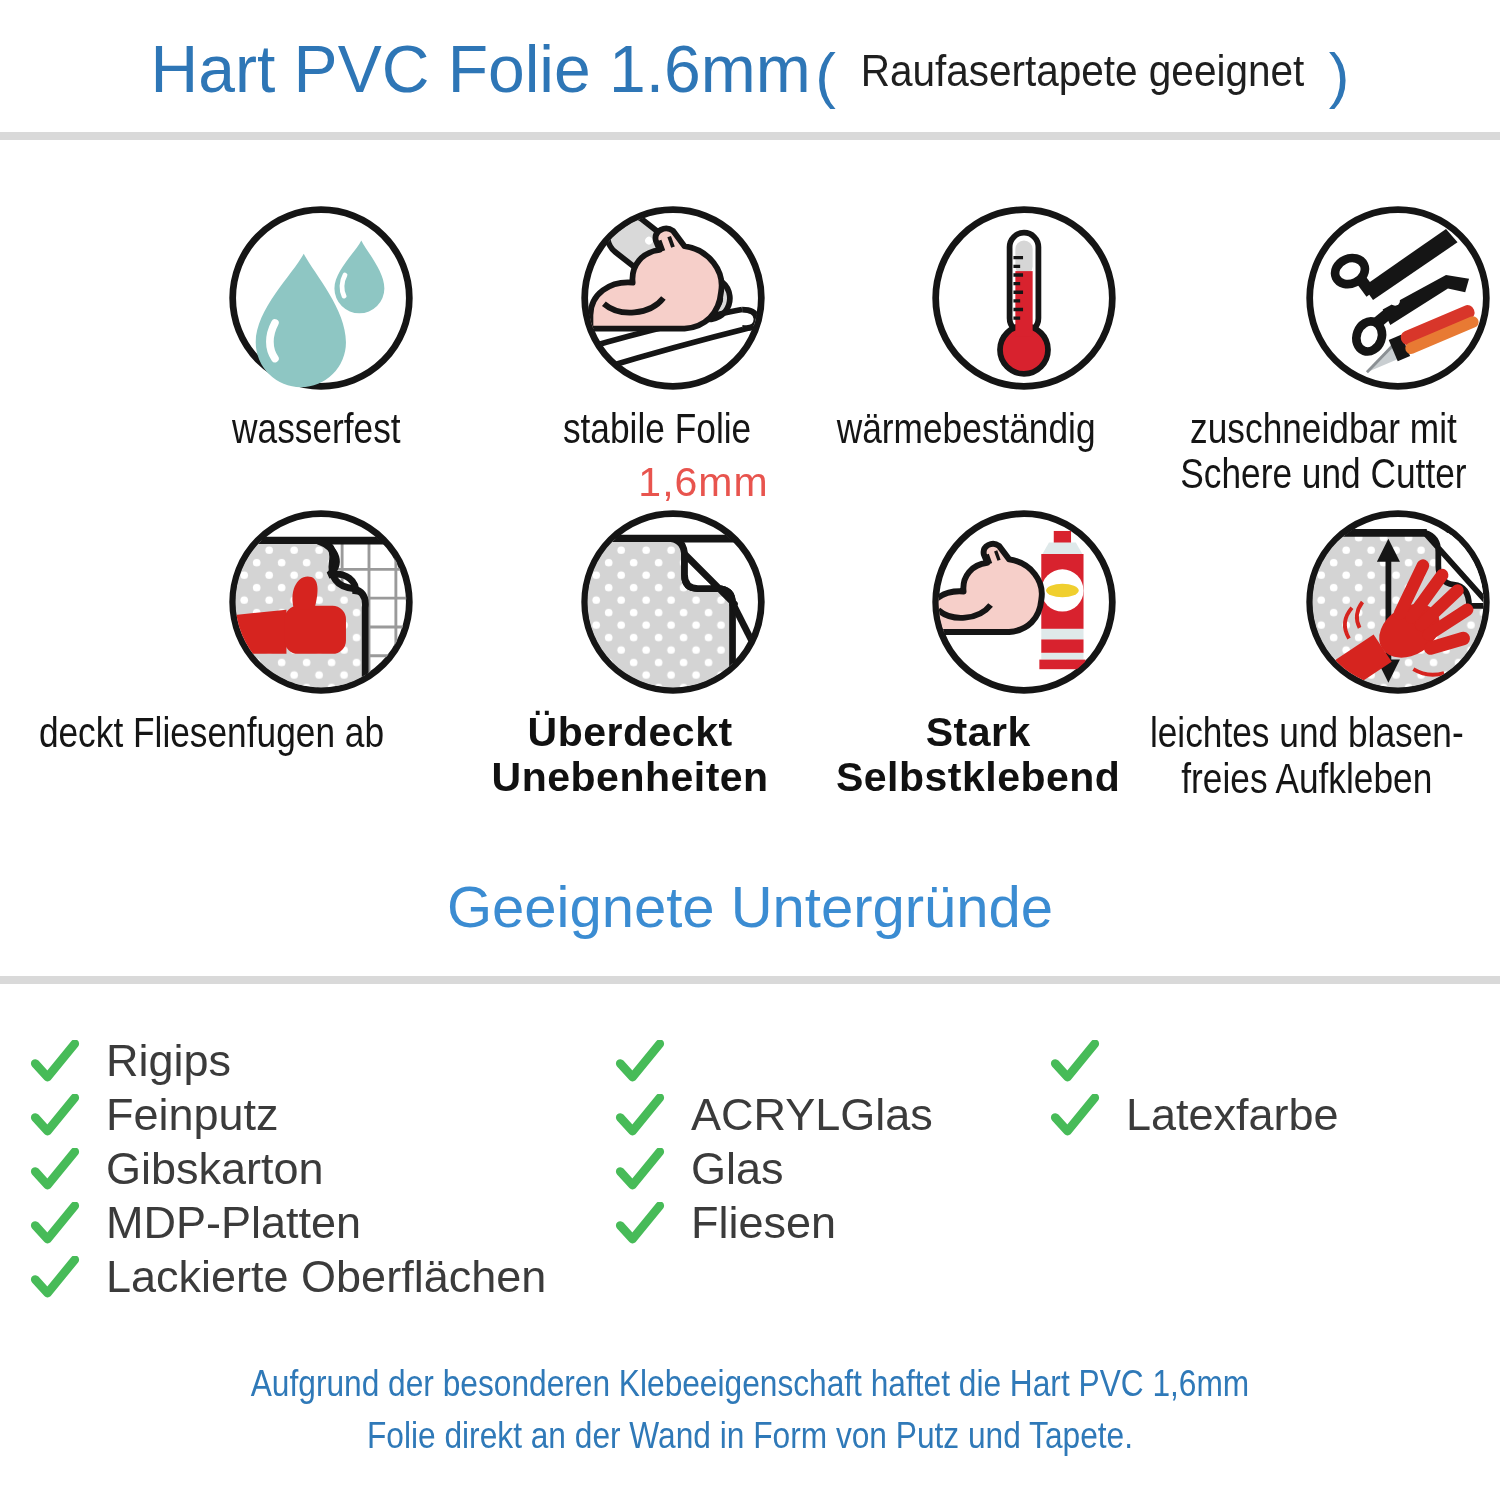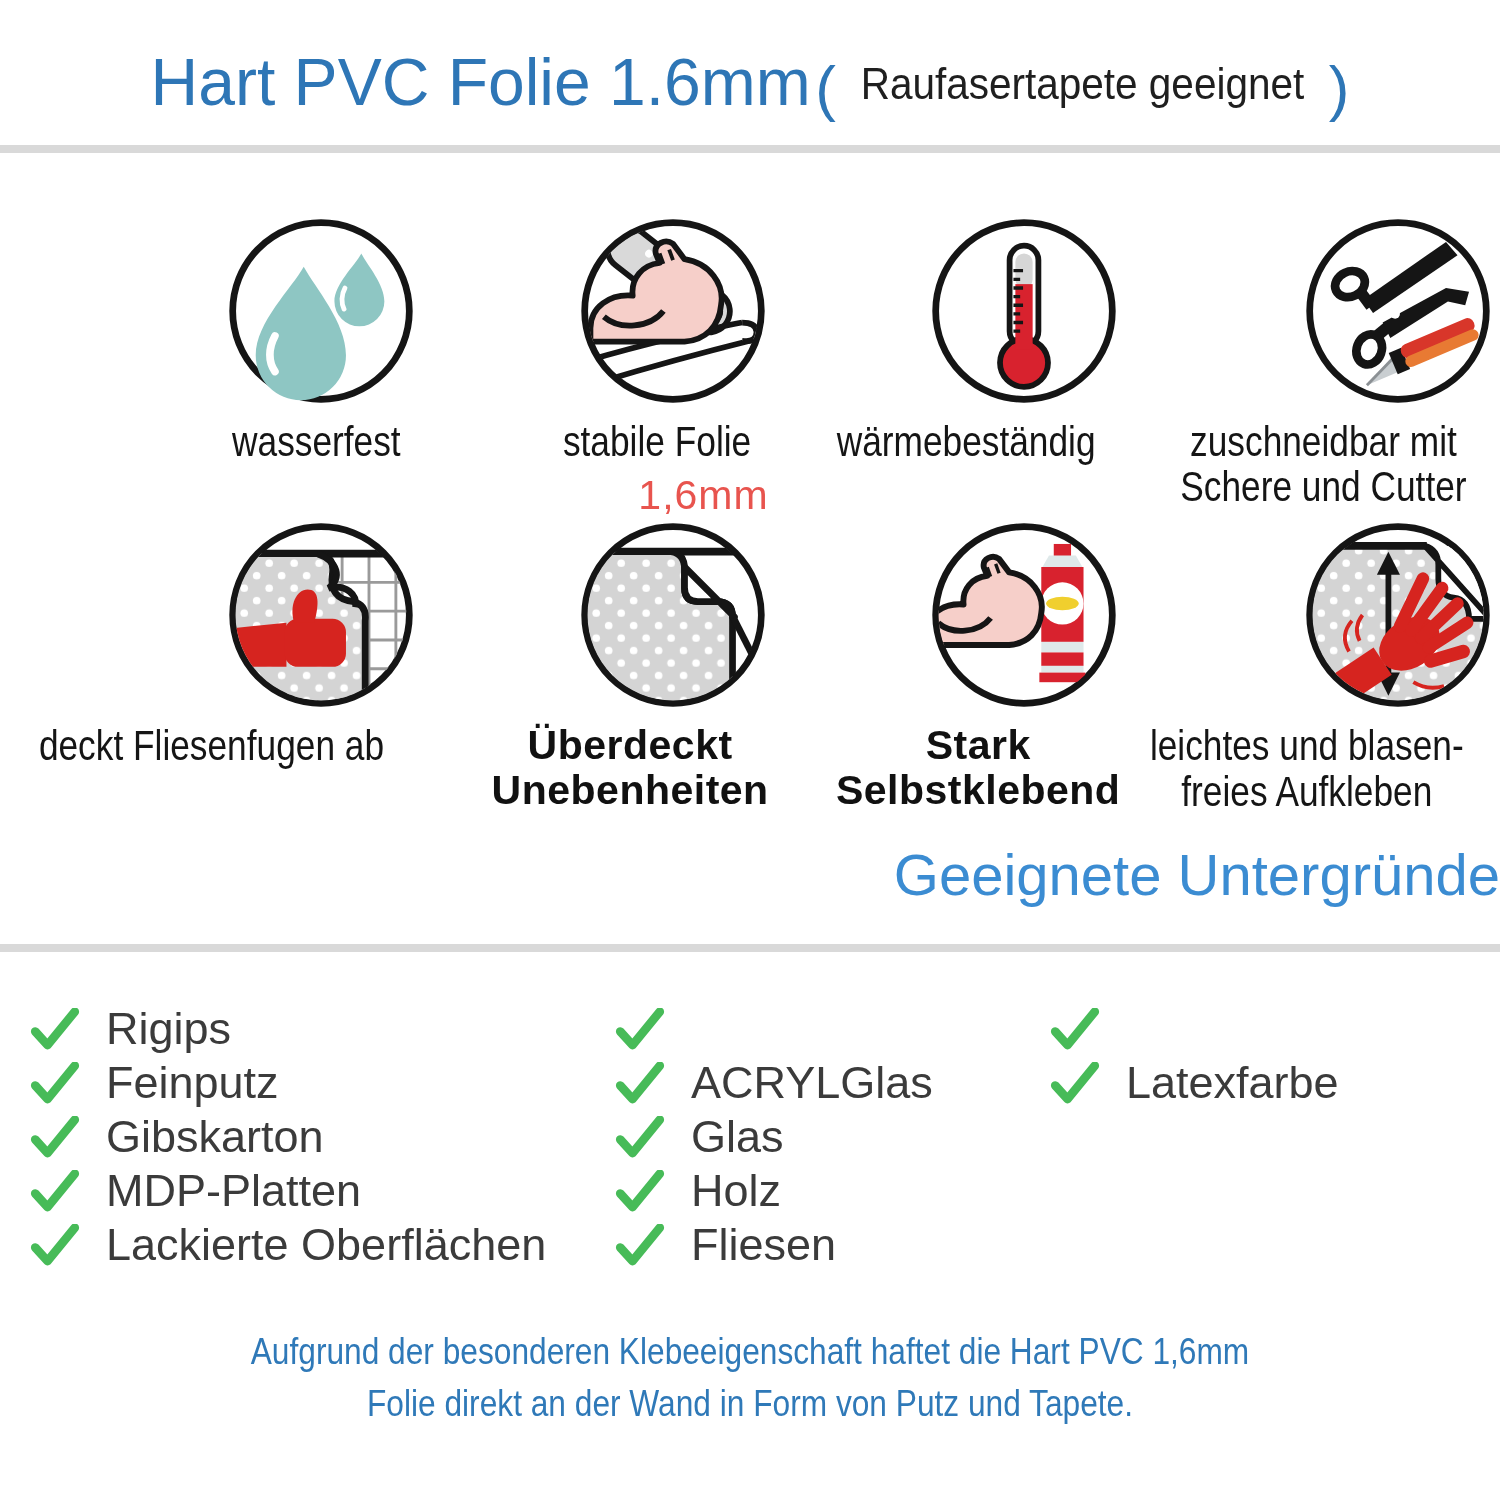--- a/index.html
+++ b/index.html
@@ -5,39 +5,39 @@
   :root{
     --title-blue:#2e76b6; --section-blue:#3b8cd2; --footer-blue:#2f79b8;
     --divider-gray:#d9d9d9; --check-green:#47bb58; --note-red:#e8544e;
     --drop-teal:#8ec6c3; --thermo-red:#d8222e; --accent-red:#d6241f;
     --foil-gray:#d4d4d4; --arm-pink:#f6cfc9; --ink:#151515;
   }
   *{margin:0;padding:0;box-sizing:border-box;}
   html,body{width:1500px;background:#fff;font-family:"Liberation Sans",sans-serif;color:#1f1f1f;}
   body{height:1500px;overflow:hidden;}
 
-  .title-row{padding-top:44px;text-align:center;white-space:nowrap;}
+  .title-row{padding-top:31px;text-align:center;white-space:nowrap;}
   .title-main{font-size:66px;color:var(--title-blue);letter-spacing:0;}
   .paren{font-size:62px;color:var(--title-blue);vertical-align:-4px;}
   .title-sub{display:inline-block;font-size:45px;color:#1f1f1f;transform:scaleX(.9);transform-origin:center;vertical-align:6px;}
 
   .divider{height:8px;background:var(--divider-gray);width:100%;}
   .divider.top{margin-top:22px;}
   .divider.mid{margin-top:40px;}
 
   .features{display:grid;grid-template-columns:repeat(4,1fr);margin-top:62px;padding:0 6px;}
   .cell{display:flex;flex-direction:column;align-items:flex-end;}
   .cell svg.icon{width:192px;height:192px;display:block;}
   .lbl{margin-top:12px;text-align:center;line-height:1.08;}
   .lbl-cond{font-size:42px;color:var(--ink);transform:scaleX(.84);transform-origin:center;white-space:nowrap;}
   .lbl-round{font-size:41px;color:#111;font-weight:bold;letter-spacing:.5px;}
   .note{margin-top:8px;font-size:41px;color:var(--note-red);letter-spacing:1px;}
   .lbl span{display:block;}
 
-  .section-title{margin-top:32px;text-align:right;font-size:58px;line-height:1;color:var(--section-blue);}
+  .section-title{margin-top:77px;text-align:center;font-size:58px;line-height:1;color:var(--section-blue);}
 
   .lists{display:flex;margin:50px 30px 0 30px;font-size:45px;color:#3b3b3b;}
   .col1{width:585px;}
   .col2{width:410px;}
   .col3{flex:1;padding-left:25px;}
   .check-item{display:flex;align-items:center;height:54px;}
   .check-item svg{width:50px;height:42px;margin-right:26px;flex:none;}
 
   .footer{margin-top:54px;text-align:center;font-size:36px;line-height:52px;color:var(--footer-blue);}
   .footer span{display:block;transform:scaleX(.88);transform-origin:center;white-space:nowrap;}
@@ -309,26 +309,20 @@
     <div class="check-item">
         <svg viewBox="0 0 40 34">
           <path d="M4,19 L14,30 L36,3" fill="none" stroke="var(--check-green)" stroke-width="7" stroke-linecap="round" stroke-linejoin="round"></path>
         </svg>
         <span>Glas</span>
       </div>
     <div class="check-item">
         <svg viewBox="0 0 40 34">
           <path d="M4,19 L14,30 L36,3" fill="none" stroke="var(--check-green)" stroke-width="7" stroke-linecap="round" stroke-linejoin="round"></path>
         </svg>
-        <span>Holz</span>
-      </div>
-    <div class="check-item">
-        <svg viewBox="0 0 40 34">
-          <path d="M4,19 L14,30 L36,3" fill="none" stroke="var(--check-green)" stroke-width="7" stroke-linecap="round" stroke-linejoin="round"></path>
-        </svg>
         <span>Fliesen</span>
       </div>
   </div>
   <div class="col3">
     <div class="check-item">
         <svg viewBox="0 0 40 34">
           <path d="M4,19 L14,30 L36,3" fill="none" stroke="var(--check-green)" stroke-width="7" stroke-linecap="round" stroke-linejoin="round"></path>
         </svg>
       </div>
     <div class="check-item">

